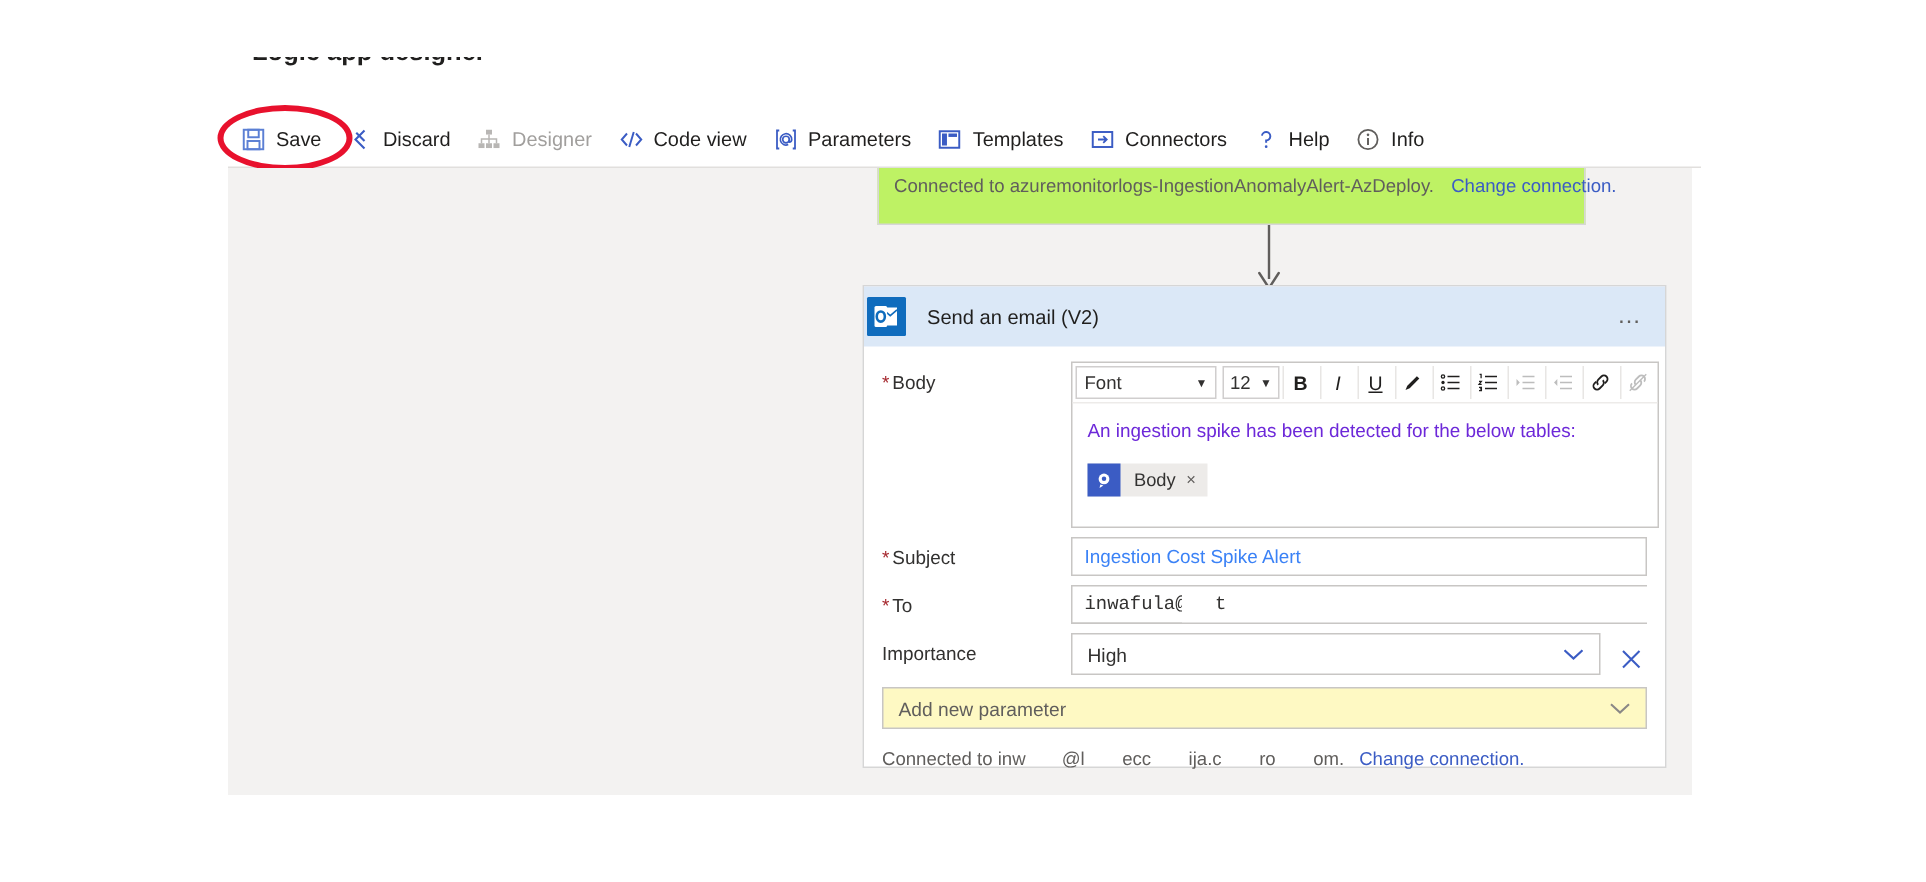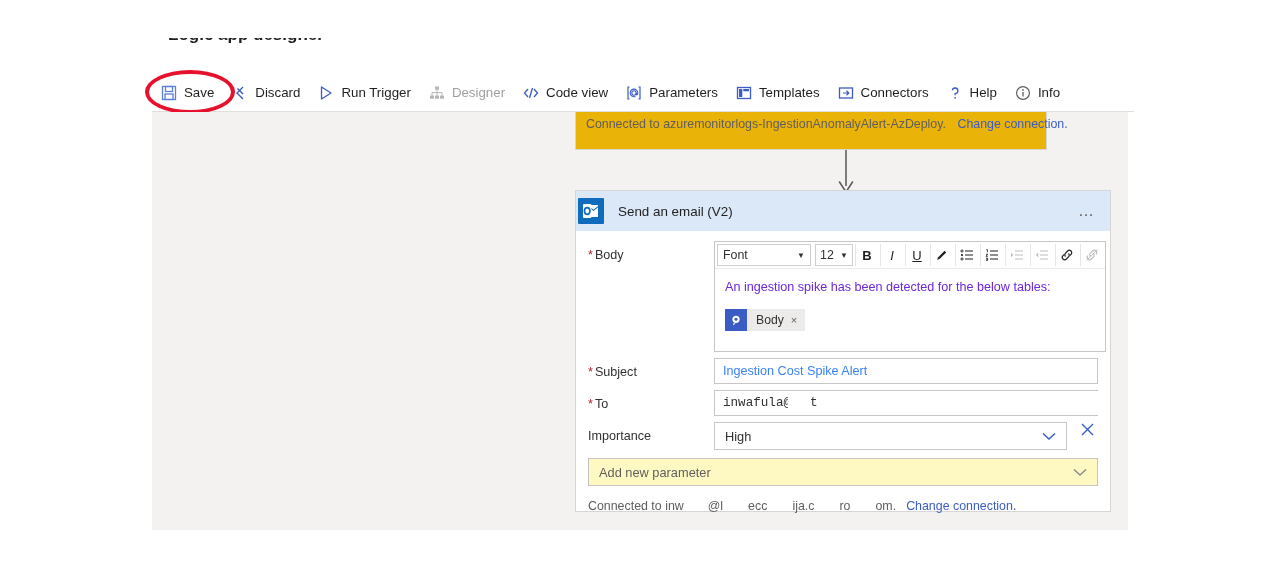--- a/index.html
+++ b/index.html
@@ -93,25 +93,25 @@
     top: 112px;
     width: 976px;
     height: 418px;
     background: #f3f2f1;
     overflow: hidden;
   }
 
   
   .prev-card {
     position: absolute;
-    left: 423px;
+    left: 433px;
     top: 0px;
     width: 472px;
     height: 38px;
-    background: #eab308;
+    background: #bef264;
     border: 1px solid #d6d6d6;
     border-top: none;
     box-sizing: border-box;
   }
   .prev-conn {
     position: absolute;
     left: 10px;
     top: 5px;
     font-size: 12.4px;
     color: #605e5c;
@@ -331,21 +331,21 @@
   }
   .to-underline2 {
     position: absolute;
     left: 0; top: 0;
     width: 100%;
     height: 1px;
     background: #c8c6c4;
   }
 
   
-  .sel-wrap { flex: 1; display: flex; align-items: flex-start; }
+  .sel-wrap { flex: 1; display: flex; align-items: flex-end; }
   .sel {
     flex: 1;
     height: 28px;
     border: 1px solid #c8c6c4;
     background: #fff;
     display: flex;
     align-items: center;
     justify-content: space-between;
     padding: 0 10px;
     box-sizing: border-box;
@@ -415,28 +415,20 @@
   <button class="cmd">
     <span class="cmd-icon">
       <svg width="16" height="16" viewBox="0 0 16 16">
         <path d="M11 2 L5 8 L11 14" fill="none" stroke="#3b5cc4" stroke-width="1.4"></path>
         <path d="M5.5 3.5 L11 9" fill="none" stroke="#3b5cc4" stroke-width="1.4"></path>
       </svg>
     </span>
     <span>Discard</span>
   </button>
 
-  <button class="cmd">
-    <span class="cmd-icon">
-      <svg width="16" height="16" viewBox="0 0 16 16">
-        <path d="M3.5 2 L13 8 L3.5 14 Z" fill="none" stroke="#3b5cc4" stroke-width="1.3" stroke-linejoin="round"></path>
-      </svg>
-    </span>
-    <span>Run Trigger</span>
-  </button>
 
   <button class="cmd disabled">
     <span class="cmd-icon">
       <svg width="16" height="16" viewBox="0 0 16 16">
         <rect x="6" y="1.5" width="4" height="3.2" fill="#b8b6b4"></rect>
         <rect x="1" y="10.5" width="4" height="3.2" fill="#b8b6b4"></rect>
         <rect x="6" y="10.5" width="4" height="3.2" fill="#b8b6b4"></rect>
         <rect x="11" y="10.5" width="4" height="3.2" fill="#b8b6b4"></rect>
         <path d="M8 4.7 V7.6 M3 10.5 V7.6 H13 V10.5 M8 7.6 V10.5" fill="none" stroke="#b8b6b4" stroke-width="1"></path>
       </svg>

